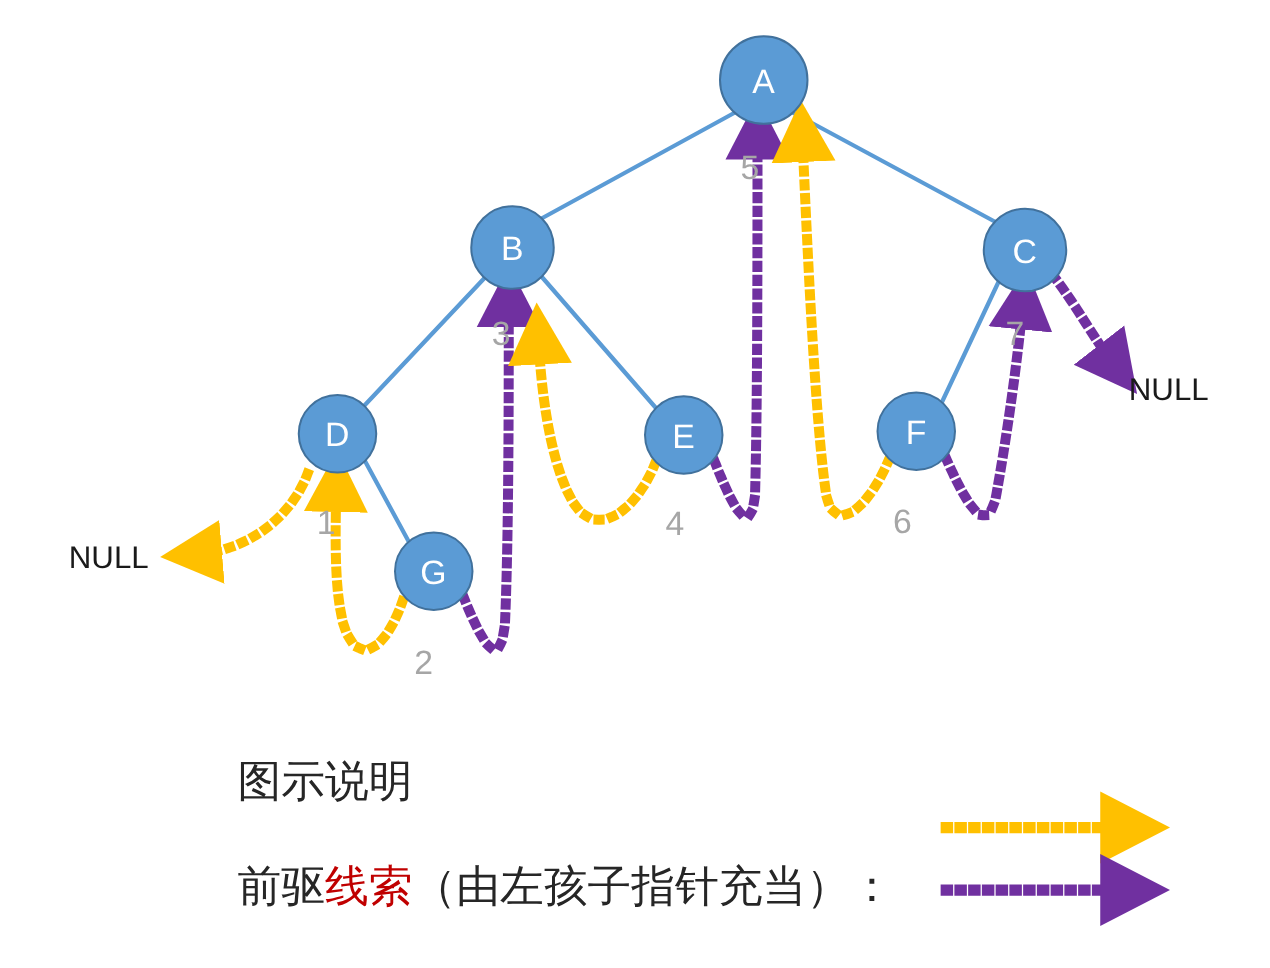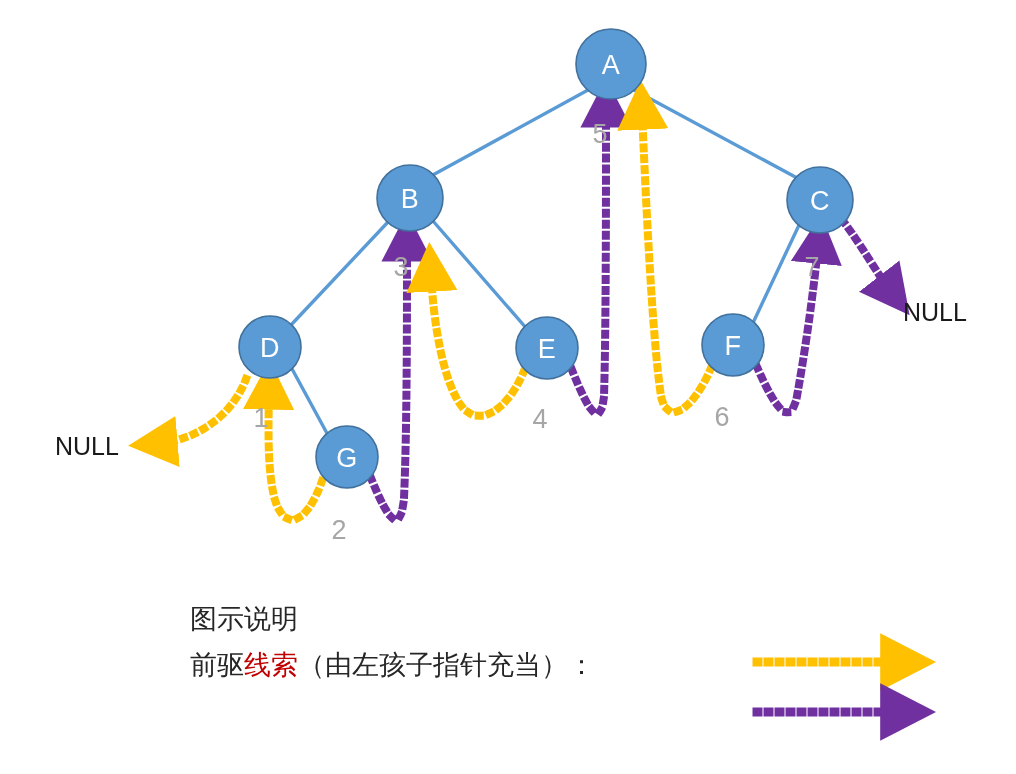--- a/index.html
+++ b/index.html
@@ -17,22 +17,22 @@
   .null-label{
     font-family:"Liberation Sans","DejaVu Sans",sans-serif;
     font-size:25px;fill:#1a1a1a;dominant-baseline:central;
   }
   .step-num{
     font-family:"Liberation Sans","DejaVu Sans",sans-serif;
     font-size:27px;fill:#a6a6a6;text-anchor:middle;dominant-baseline:central;
   }
   .legend-text{
     position:absolute;
-    font-family:Liberation Mono, monospace;
-    font-size:27px;color:#262626;white-space:nowrap;line-height:1.0;
+    font-family:Liberation Sans, sans-serif;
+    font-size:35px;color:#262626;white-space:nowrap;line-height:1.0;
   }
   .legend-text .hl{color:#c00000;}
 </style>
 </head>
 <body>
 
 <div id="stage">
 
   <svg class="layer" viewBox="0 0 1016 774">
     <defs>
@@ -115,21 +115,21 @@
     </g>
 
     <g>
       <text class="null-label" x="55" y="446">NULL</text>
       <text class="null-label" x="903" y="312">NULL</text>
     </g>
   </svg>
 
   <div class="legend-text" style="left:190px;top:608px;">图示说明</div>
 
-  <div class="legend-text" style="left:190px;top:654px;text-align:right;">
+  <div class="legend-text" style="left:190px;top:692px;text-align:right;">
     <span>前驱</span><span class="hl">线索</span><span>（由左孩子指针充当）：</span>
   </div>
 
 
   <svg class="layer" viewBox="0 0 1016 774" style="pointer-events:none;">
     <path d="M 757,662 L 900,662" stroke="#ffc000" stroke-width="9" stroke-dasharray="1 10" stroke-linecap="square" fill="none" marker-end="url(#arrow-pred)"></path>
     <path d="M 757,712 L 900,712" stroke="#7030a0" stroke-width="9" stroke-dasharray="1 10" stroke-linecap="square" fill="none" marker-end="url(#arrow-succ)"></path>
   </svg>
 
 </div>

